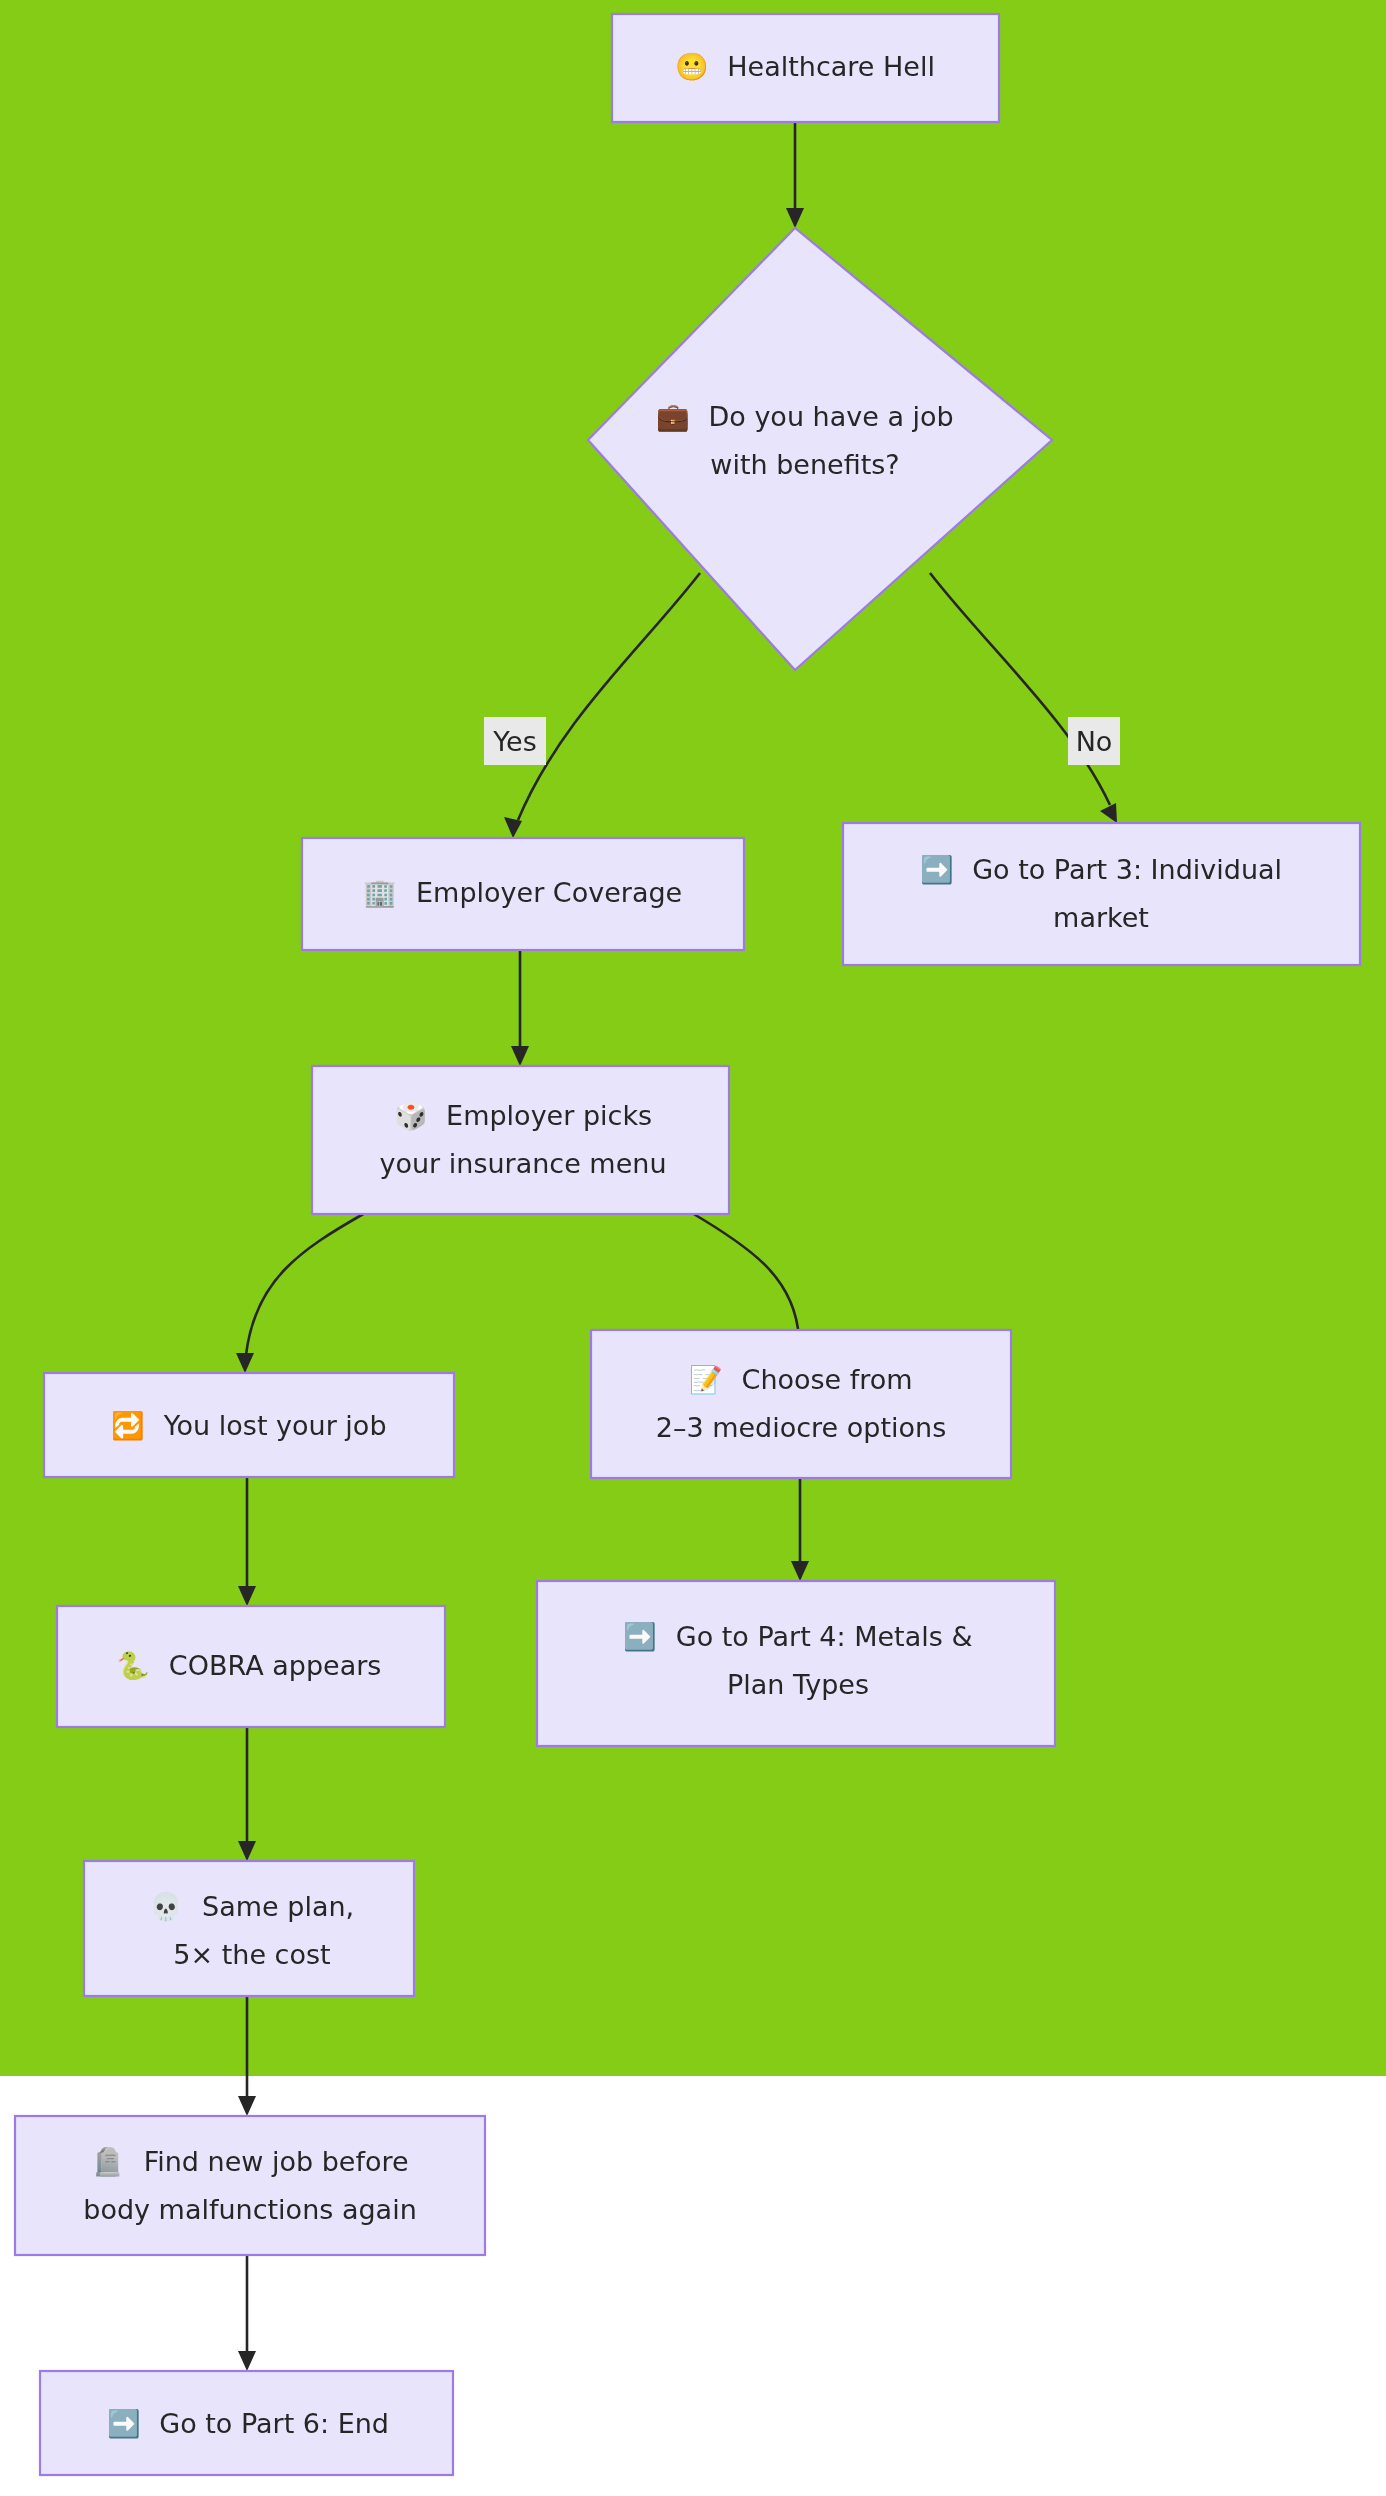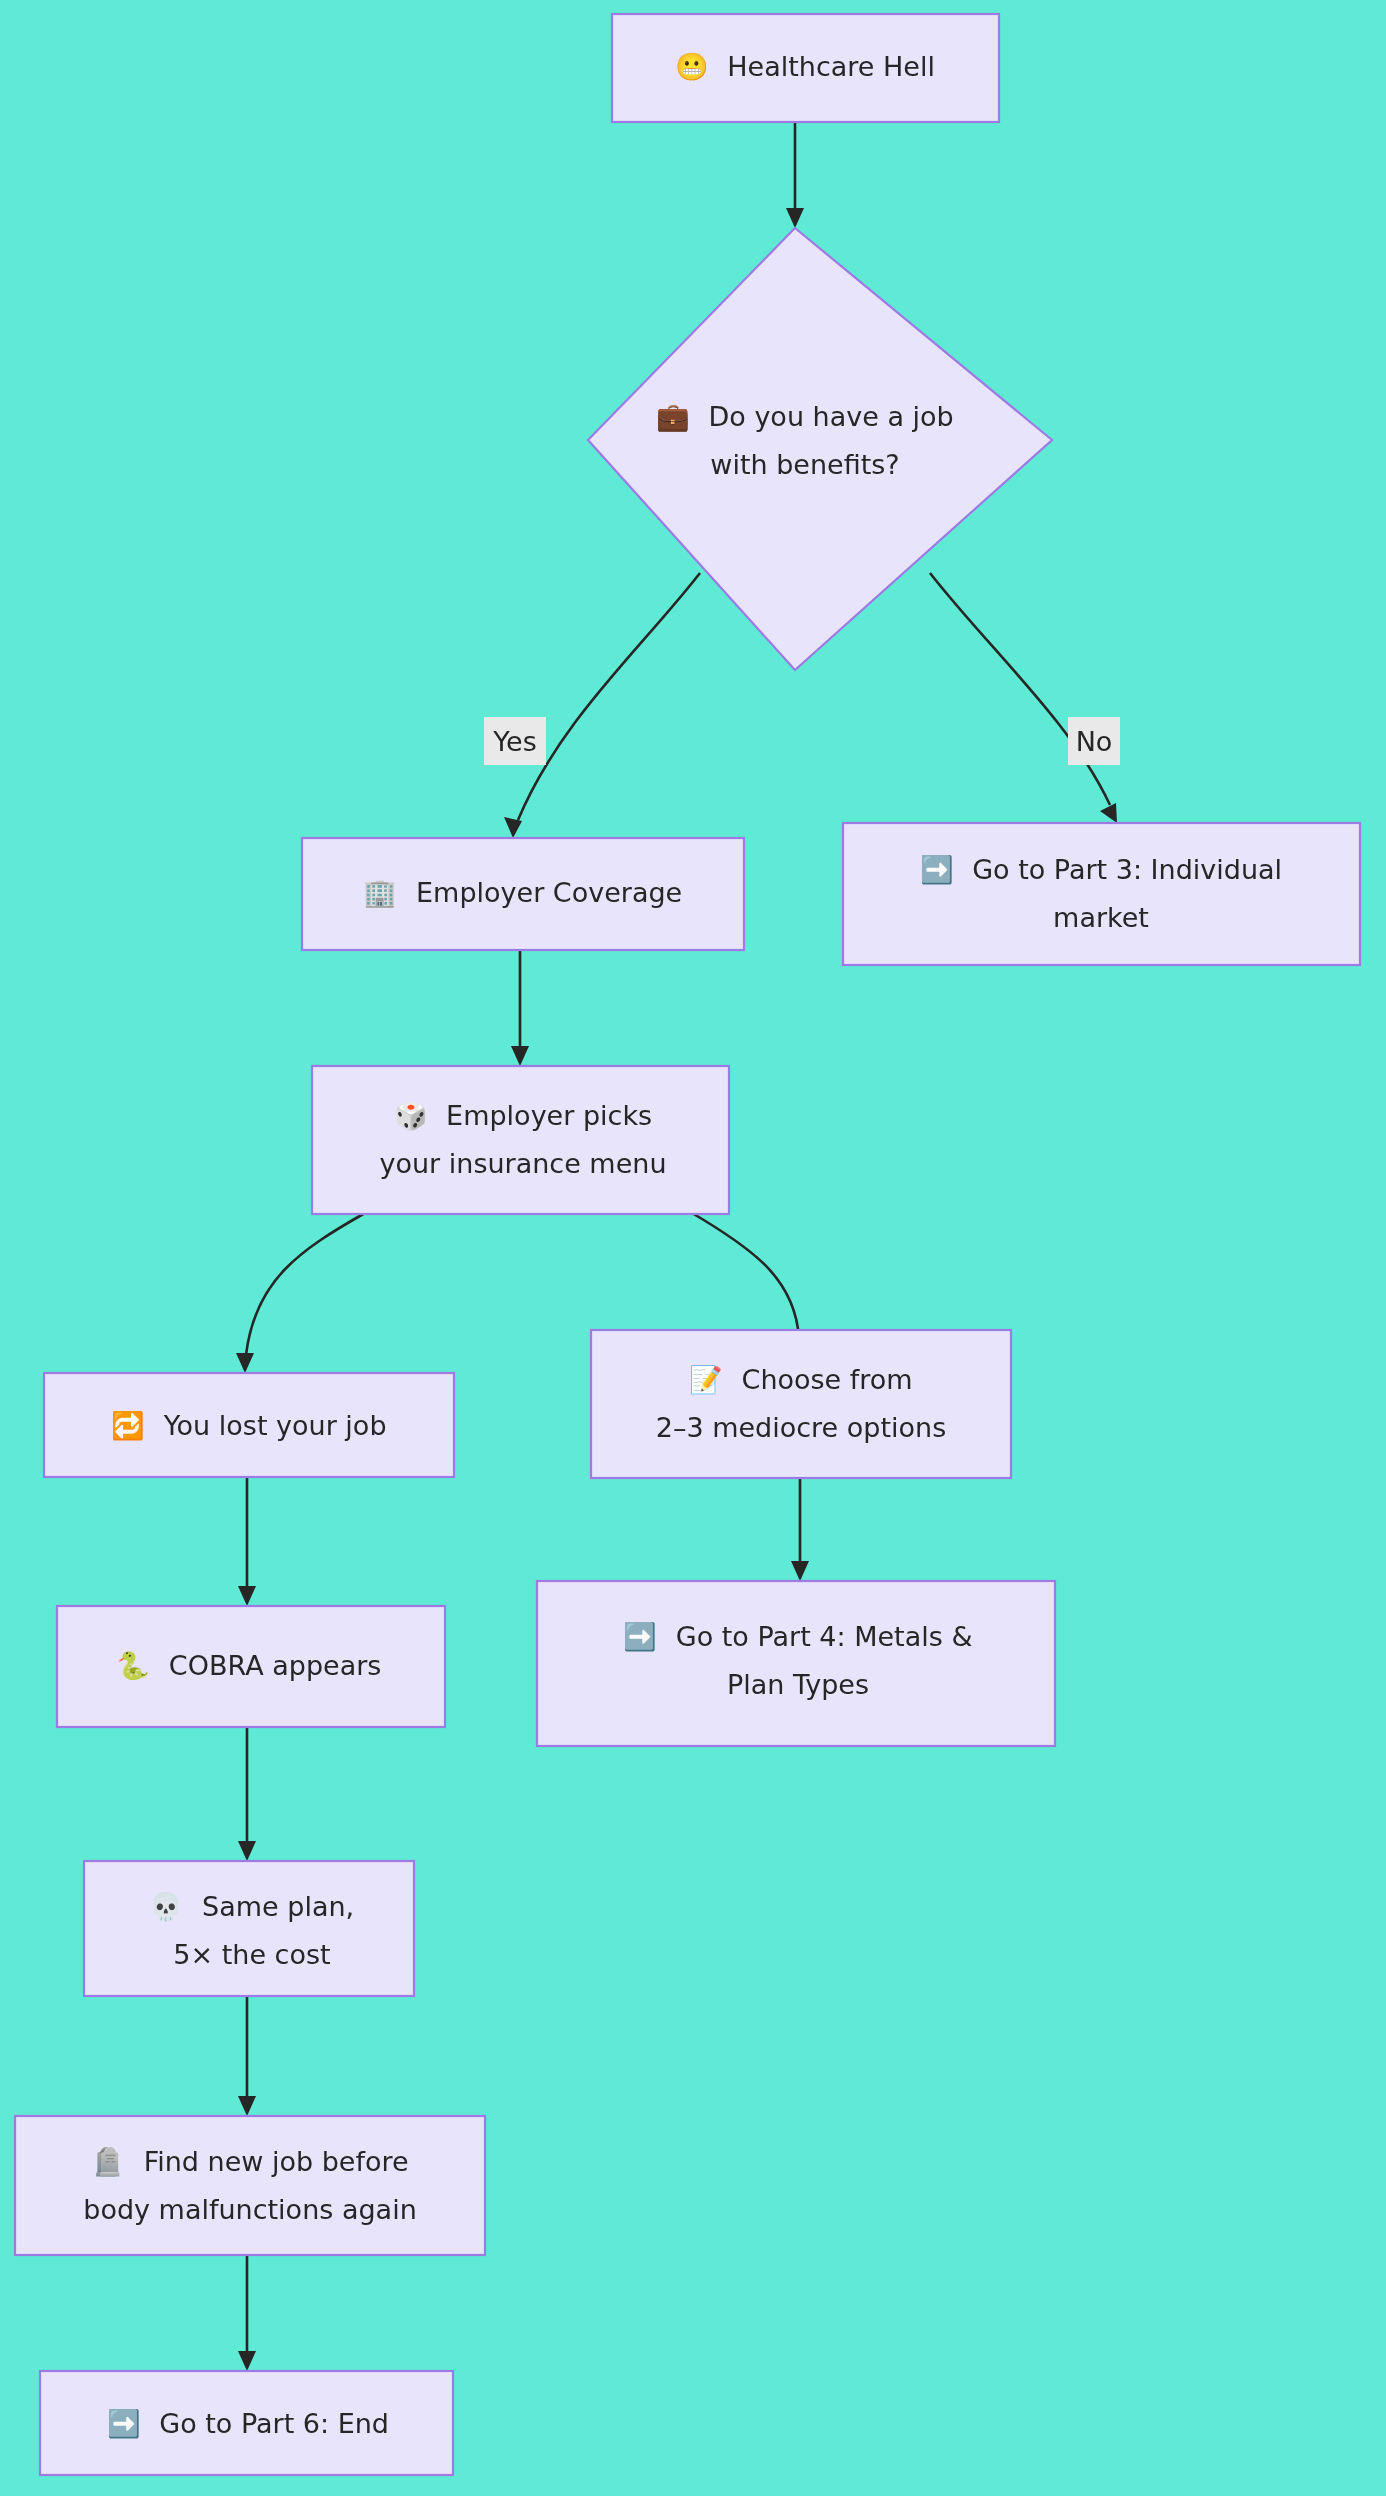--- a/index.html
+++ b/index.html
@@ -9,22 +9,22 @@
   }
   body {
     width: 1386px;
     height: 2496px;
     font-family: "DejaVu Sans", "Liberation Sans", sans-serif;
     overflow: hidden;
   }
   #flowchart-root {
     position: relative;
     width: 1386px;
-    height: 2496px;
-    background: #5eead4;
+    height: 2076px;
+    background: #84cc16;
   }
   svg.fc {
     position: absolute;
     top: 0;
     left: 0;
     width: 1386px;
     height: 2496px;
     display: block;
   }
   .node-shape {

